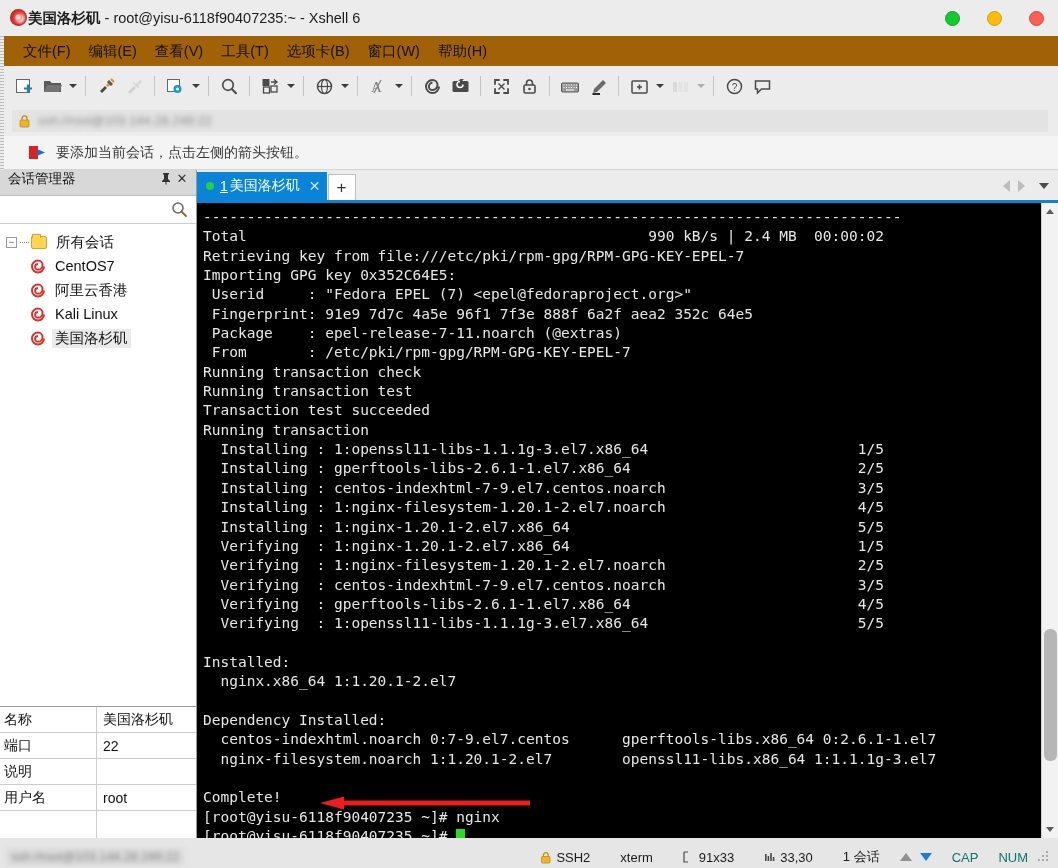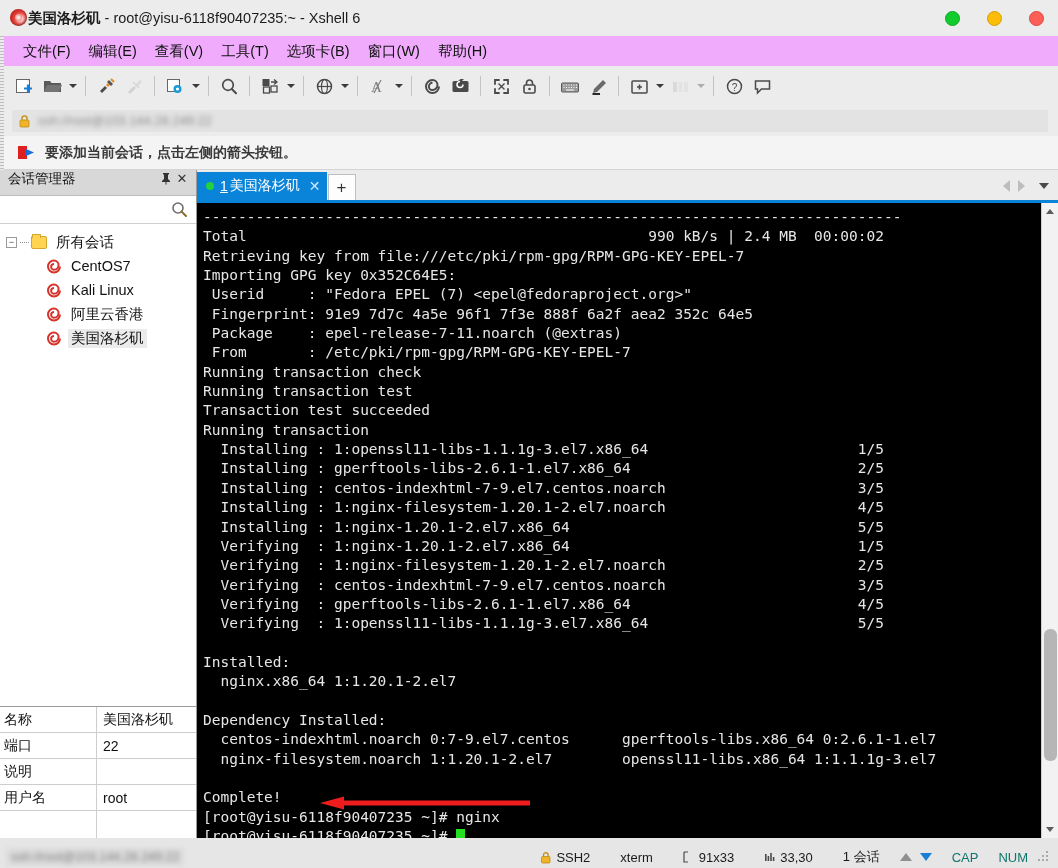--- a/index.html
+++ b/index.html
@@ -40,21 +40,21 @@
     display: flex; align-items: center; gap: 27px;
   }
   .dot { width: 15px; height: 15px; border-radius: 50%; }
   .dot.green  { background: #12cc2e; border: 1px solid #0aa825; }
   .dot.yellow { background: #fbbd08; border: 1px solid #d79f05; }
   .dot.red    { background: #fc5f56; border: 1px solid #e0453c; }
 
   
   .menubar {
     position: absolute; left: 0; top: 36px; width: 1058px; height: 30px;
-    background: #f0abfc; display: flex; align-items: center; padding-left: 14px;
+    background: #a16207; display: flex; align-items: center; padding-left: 14px;
   }
   .menu-item {
     font-size: 14.5px; color: #111; padding: 3px 9px; cursor: default;
     white-space: nowrap;
   }
 
   
   .toolbar {
     position: absolute; left: 0; top: 66px; width: 1058px; height: 40px;
     background: #ececec; display: flex; align-items: center; padding-left: 10px;
@@ -83,21 +83,21 @@
   .lock-ico { width:13px; height:14px; flex:none; margin-right:7px; }
   .addr-blur {
     font-size: 12.5px; color: #8a8a8a; filter: blur(2.6px);
     white-space: nowrap; letter-spacing:.2px;
   }
 
   
   .hintbar {
     position: absolute; left: 0; top: 136px; width: 1058px; height: 34px;
     background: #f4f4f4; border-bottom: 1px solid #d4d4d4;
-    display:flex; align-items:center; padding-left: 17px; font-weight: bold;
+    display:flex; align-items:center; padding-left: 28px;
   }
   .hint-text { font-size: 14px; color: #3a3a3a; margin-left: 9px; }
 
   
   .sidepanel {
     position: absolute; left: 0; top: 170px; width: 197px; height: 668px;
     background: #ffffff; border-right: 1px solid #9a9a9a;
     display:flex; flex-direction:column;
   }
   .sp-header {
@@ -106,21 +106,21 @@
   }
   .sp-title { font-size: 13.5px; color:#111; font-weight:normal; flex:1; }
   .sp-btn { width:16px; height:16px; display:flex; align-items:center; justify-content:center;
             font-size:13px; color:#333; cursor:pointer; }
   .sp-search {
     height: 28px; background:#fff; border-bottom:1px solid #cfcfcf;
     display:flex; align-items:center; justify-content:flex-end; padding-right:8px;
   }
   .sp-tree { flex:1; overflow:hidden; padding-top:6px; font-size:14.5px; color:#111; }
   .tree-row { display:flex; align-items:center; height:24px; padding-left:6px; white-space:nowrap; }
-  .tree-row.child { padding-left: 46px; }
+  .tree-row.child { padding-left: 30px; }
   .tree-row.selected .tr-label { background:#ebebeb; }
   .expander {
     width:11px; height:11px; border:1px solid #9a9a9a; background:#fff;
     display:flex; align-items:center; justify-content:center; font-size:9px;
     line-height:1; color:#444; margin-right:3px; flex:none; cursor:pointer;
   }
   .dots3 { width:9px; height:1px; border-top:1px dotted #8f8f8f; margin-right:2px; flex:none;}
   .folder-ico {
     width:16px; height:13px; background:#ffd452; border:1px solid #d4a62b;
     border-radius:1px 2px 2px 2px; margin-right:6px; flex:none; position:relative;
@@ -446,28 +446,28 @@
       <svg class="sess-ico" viewBox="0 0 16 15">
         <path d="M14 7.5a6 6 0 1 1-6-6 4.6 4.6 0 0 1 0 9.2 2.9 2.9 0 1 1 0-5.8" fill="none" stroke="#d6342b" stroke-width="2"></path>
       </svg>
       <span class="tr-label">CentOS7</span>
     </div>
 
     <div class="tree-row child">
       <svg class="sess-ico" viewBox="0 0 16 15">
         <path d="M14 7.5a6 6 0 1 1-6-6 4.6 4.6 0 0 1 0 9.2 2.9 2.9 0 1 1 0-5.8" fill="none" stroke="#d6342b" stroke-width="2"></path>
       </svg>
-      <span class="tr-label">Kali Linux</span>
+      <span class="tr-label">阿里云香港</span>
     </div>
 
     <div class="tree-row child">
       <svg class="sess-ico" viewBox="0 0 16 15">
         <path d="M14 7.5a6 6 0 1 1-6-6 4.6 4.6 0 0 1 0 9.2 2.9 2.9 0 1 1 0-5.8" fill="none" stroke="#d6342b" stroke-width="2"></path>
       </svg>
-      <span class="tr-label">阿里云香港</span>
+      <span class="tr-label">Kali Linux</span>
     </div>
 
     <div class="tree-row child selected">
       <svg class="sess-ico" viewBox="0 0 16 15">
         <path d="M14 7.5a6 6 0 1 1-6-6 4.6 4.6 0 0 1 0 9.2 2.9 2.9 0 1 1 0-5.8" fill="none" stroke="#d6342b" stroke-width="2"></path>
       </svg>
       <span class="tr-label">美国洛杉矶</span>
     </div>
   </div>
 

